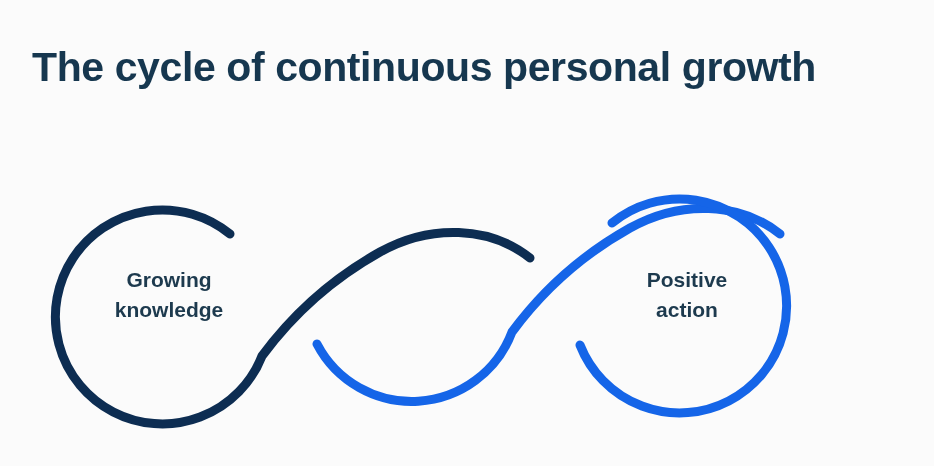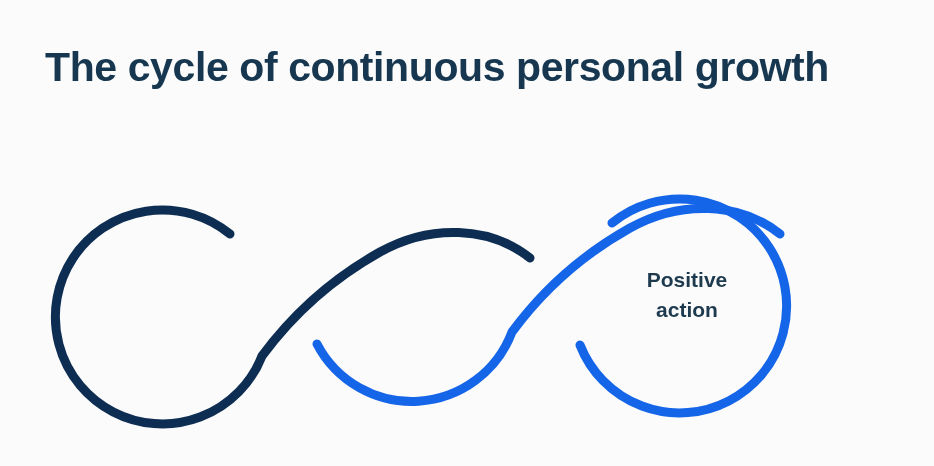--- a/index.html
+++ b/index.html
@@ -15,21 +15,21 @@
     overflow: hidden;
   }
   .page {
     position: relative;
     width: 934px;
     height: 466px;
     background: #fbfbfb;
   }
   .page-title {
     position: absolute;
-    left: 45px;
+    left: 32px;
     top: 44px;
     font-size: 41px;
     font-weight: 700;
     letter-spacing: -0.4px;
     color: #16374f;
     white-space: nowrap;
     line-height: 1.15;
   }
   .diagram {
     position: absolute;
@@ -86,19 +86,21 @@
         <path stroke="#1565e8" d="M 317 214
                  A 107 107 0 0 0 512 202
                  C 540 164 580 126 630 98
                  C 680 70 740 72 780 104"></path>
 
         <path stroke="#1565e8" d="M 580 215
                  A 107 107 0 1 0 612 93"></path>
       </g>
     </svg>
 
+    <div class="stage-label" style="left:169px; top:165px; width:180px;">Growing
+knowledge</div>
 
 
     <div class="stage-label" style="left:687px; top:165px; width:170px;">Positive
 action</div>
   </div>
 
 </div>
 
 </body></html>

